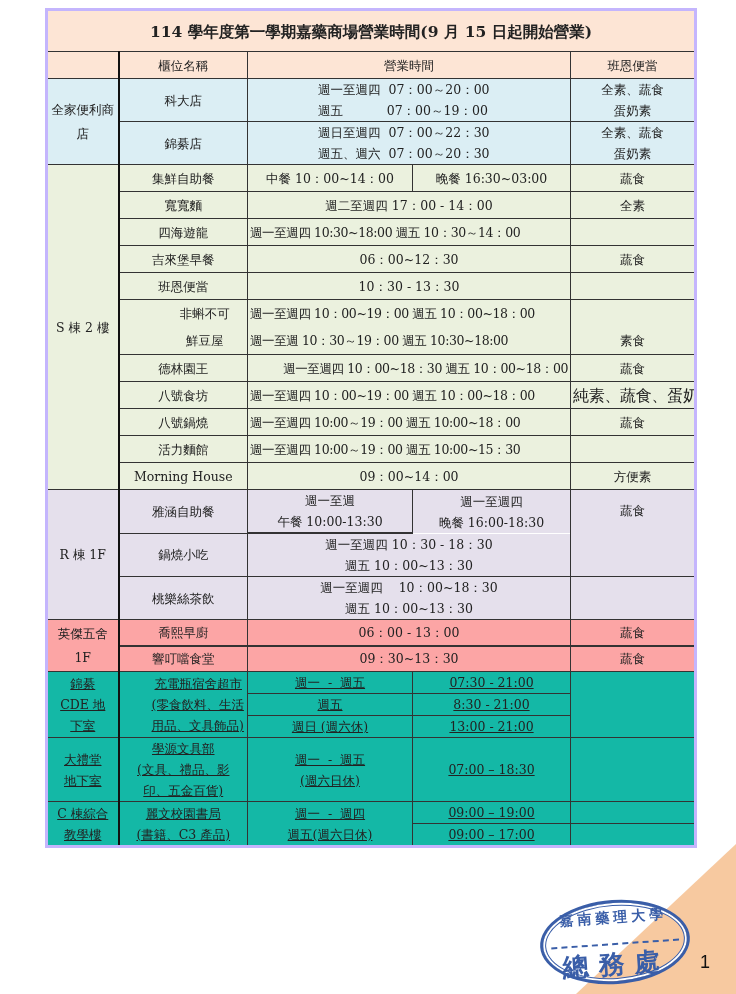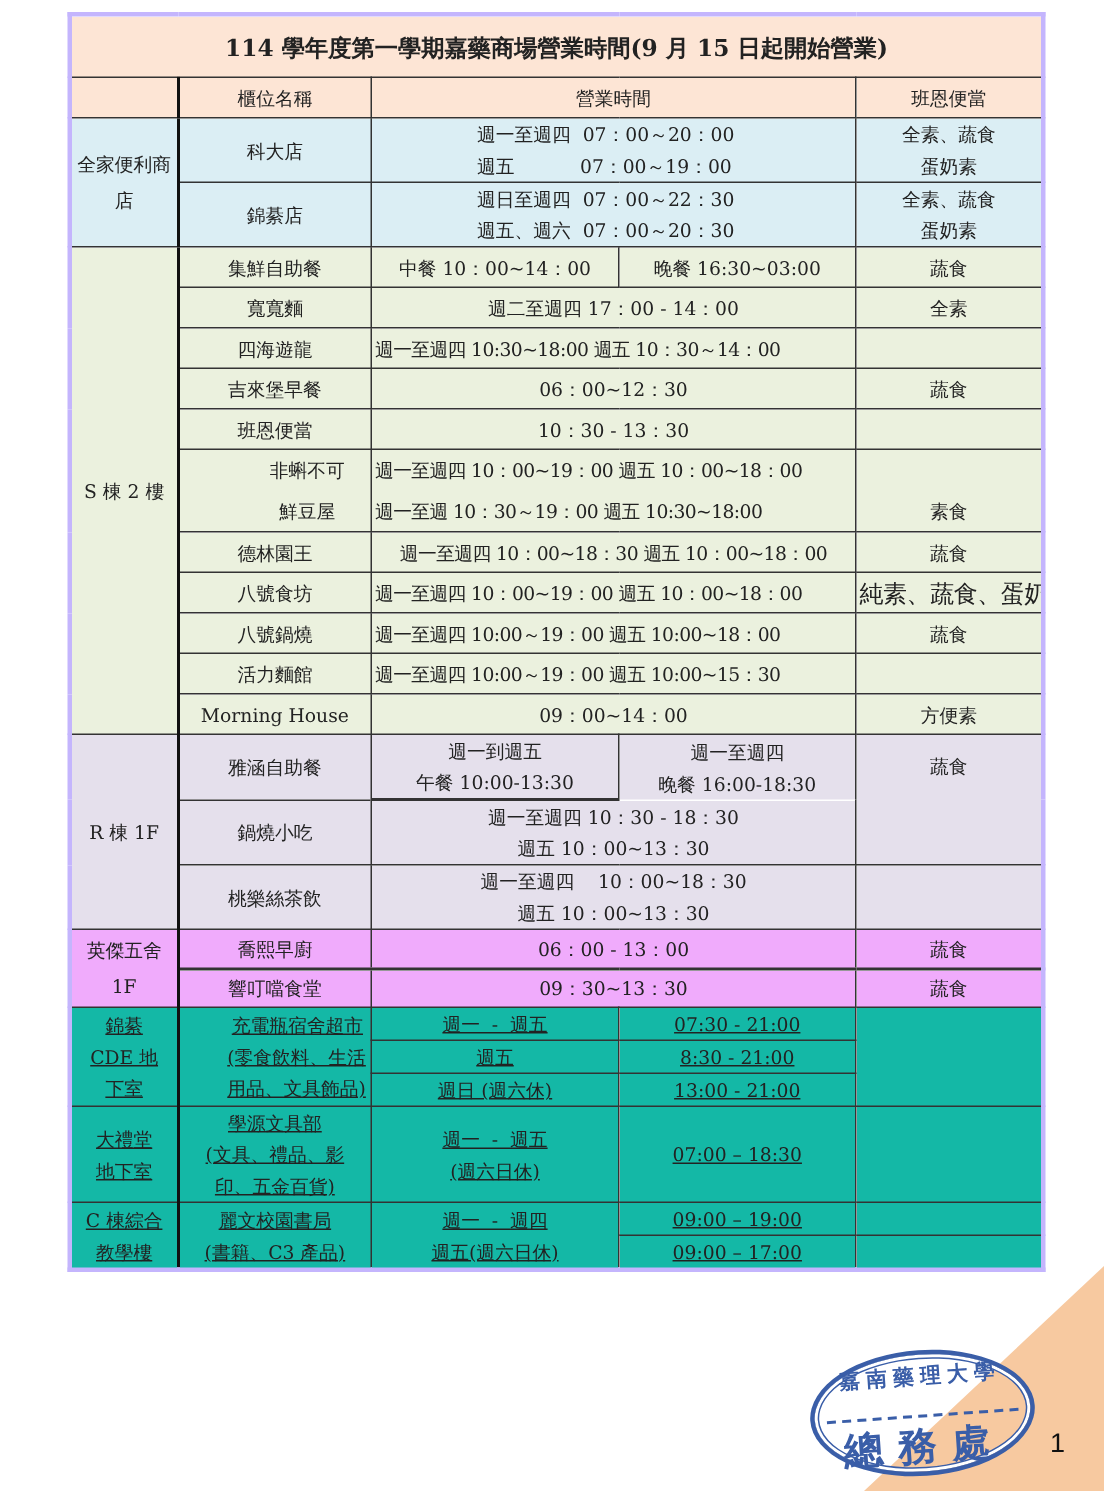--- a/index.html
+++ b/index.html
@@ -28,21 +28,21 @@
     border-bottom: 1px solid #333;
   }
   .hdr td { background: #fde5d5; height: 26px; }
   .diag {
     background: linear-gradient(to top right, transparent calc(50% - 1px), transparent calc(50% - 1px)),
                 linear-gradient(to bottom left, #fde5d5 calc(50% - 0.7px), #444 50%, #fde5d5 calc(50% + 0.7px));
   }
   .g-fm td { background: #dbeef4; }
   .g-s td { background: #ebf1de; }
   .g-r td { background: #e5e0ec; }
-  .g-y td { background: #f0abfc; margin-top: 19px; }
+  .g-y td { background: #fca5a5; margin-top: 19px; }
   .g-b td { background: #14b8a6; text-decoration: underline; }
   .thick-top td { border-top: 3px solid #111; }
   .loc { border-right: 2px solid #111 !important; }
   .small { font-size: 16px; letter-spacing: -0.3px; }
   .tight { letter-spacing: -0.4px; }
   .stamp {
     position: absolute; left: 540px; top: 900px; width: 150px; height: 84px;
     border: 3px solid #3a5ea8; border-radius: 50%;
     color: #3a5ea8; box-sizing: border-box; transform: rotate(-4deg);
     box-shadow: inset 0 0 0 2px #fff, inset 0 0 0 3px #3a5ea8;
@@ -138,21 +138,21 @@
     <td colspan="2" class="tight" style="text-align:left;line-height:27px;">
       <div>週一至週四 10：00~19：00 週五 10：00~18：00</div>
       <div>週一至週 10：30～19：00 週五 10:30~18:00</div>
     </td>
     <td style="vertical-align:bottom;line-height:27px;">
       <div>素食</div>
     </td>
   </tr>
   <tr class="g-s" style="height:27px">
     <td>德林園王</td>
-    <td colspan="2" class="tight" style="text-align:center;">週一至週四 10：00~18：30 週五 10：00~18：00</td>
+    <td colspan="2" class="tight" style="text-align:right;">週一至週四 10：00~18：30 週五 10：00~18：00</td>
     <td>蔬食</td>
   </tr>
   <tr class="g-s" style="height:27px">
     <td>八號食坊</td>
     <td colspan="2" class="tight" style="text-align:left;">週一至週四 10：00~19：00 週五 10：00~18：00</td>
     <td class="small">純素、蔬食、蛋奶素</td>
   </tr>
   <tr class="g-s" style="height:27px">
     <td>八號鍋燒</td>
     <td colspan="2" class="tight" style="text-align:left;">週一至週四 10:00～19：00 週五 10:00~18：00</td>
@@ -166,21 +166,21 @@
   <tr class="g-s" style="height:27px">
     <td>Morning House</td>
     <td colspan="2">09：00~14：00</td>
     <td>方便素</td>
   </tr>
 
   <tr class="g-r thick-top">
     <td rowspan="3" class="loc">R 棟 1F</td>
     <td>雅涵自助餐</td>
     <td style="border-bottom:2px solid #333;">
-      <div>週一到週五</div>
+      <div>週一至週</div>
       <div>午餐 10:00-13:30</div>
     </td>
     <td style="border-bottom:none;">
       <div>週一至週四</div>
       <div>晚餐  16:00-18:30</div>
     </td>
     <td rowspan="2" style="vertical-align:top;padding-top:10px;">蔬食</td>
   </tr>
   <tr class="g-r">
     <td>鍋燒小吃</td>

